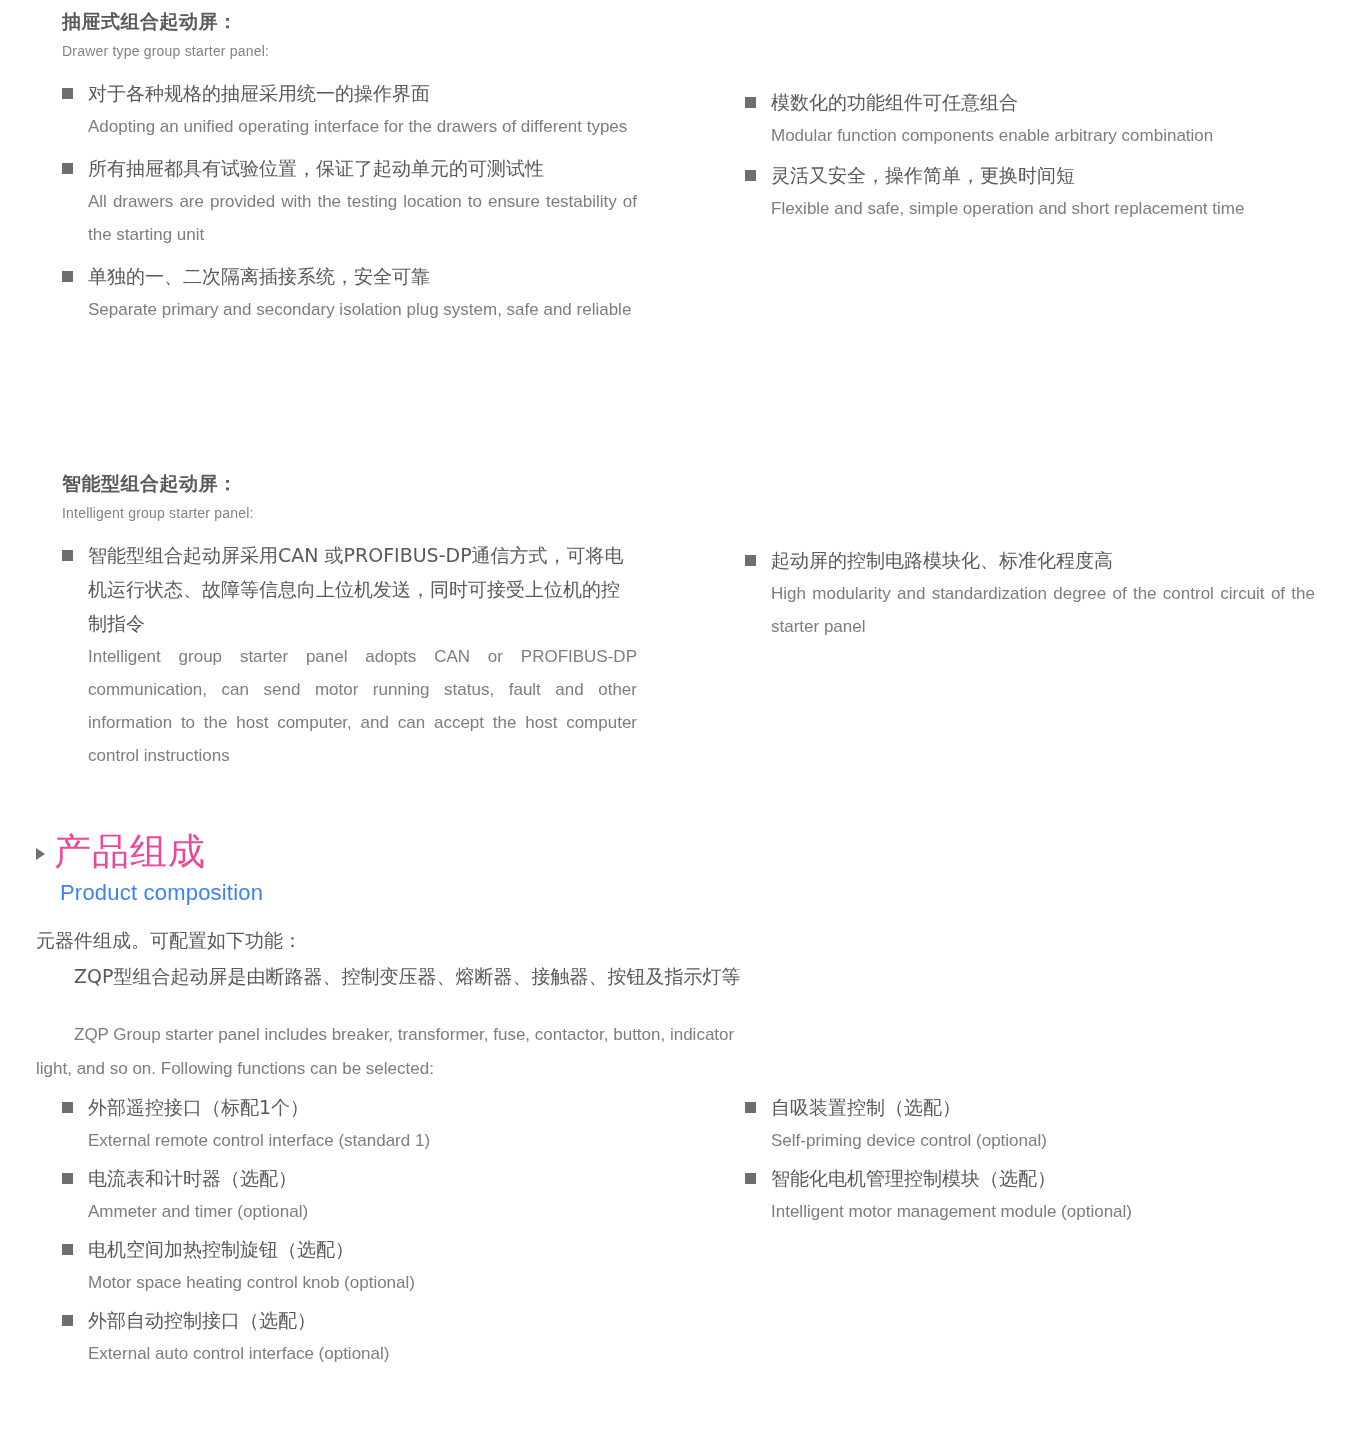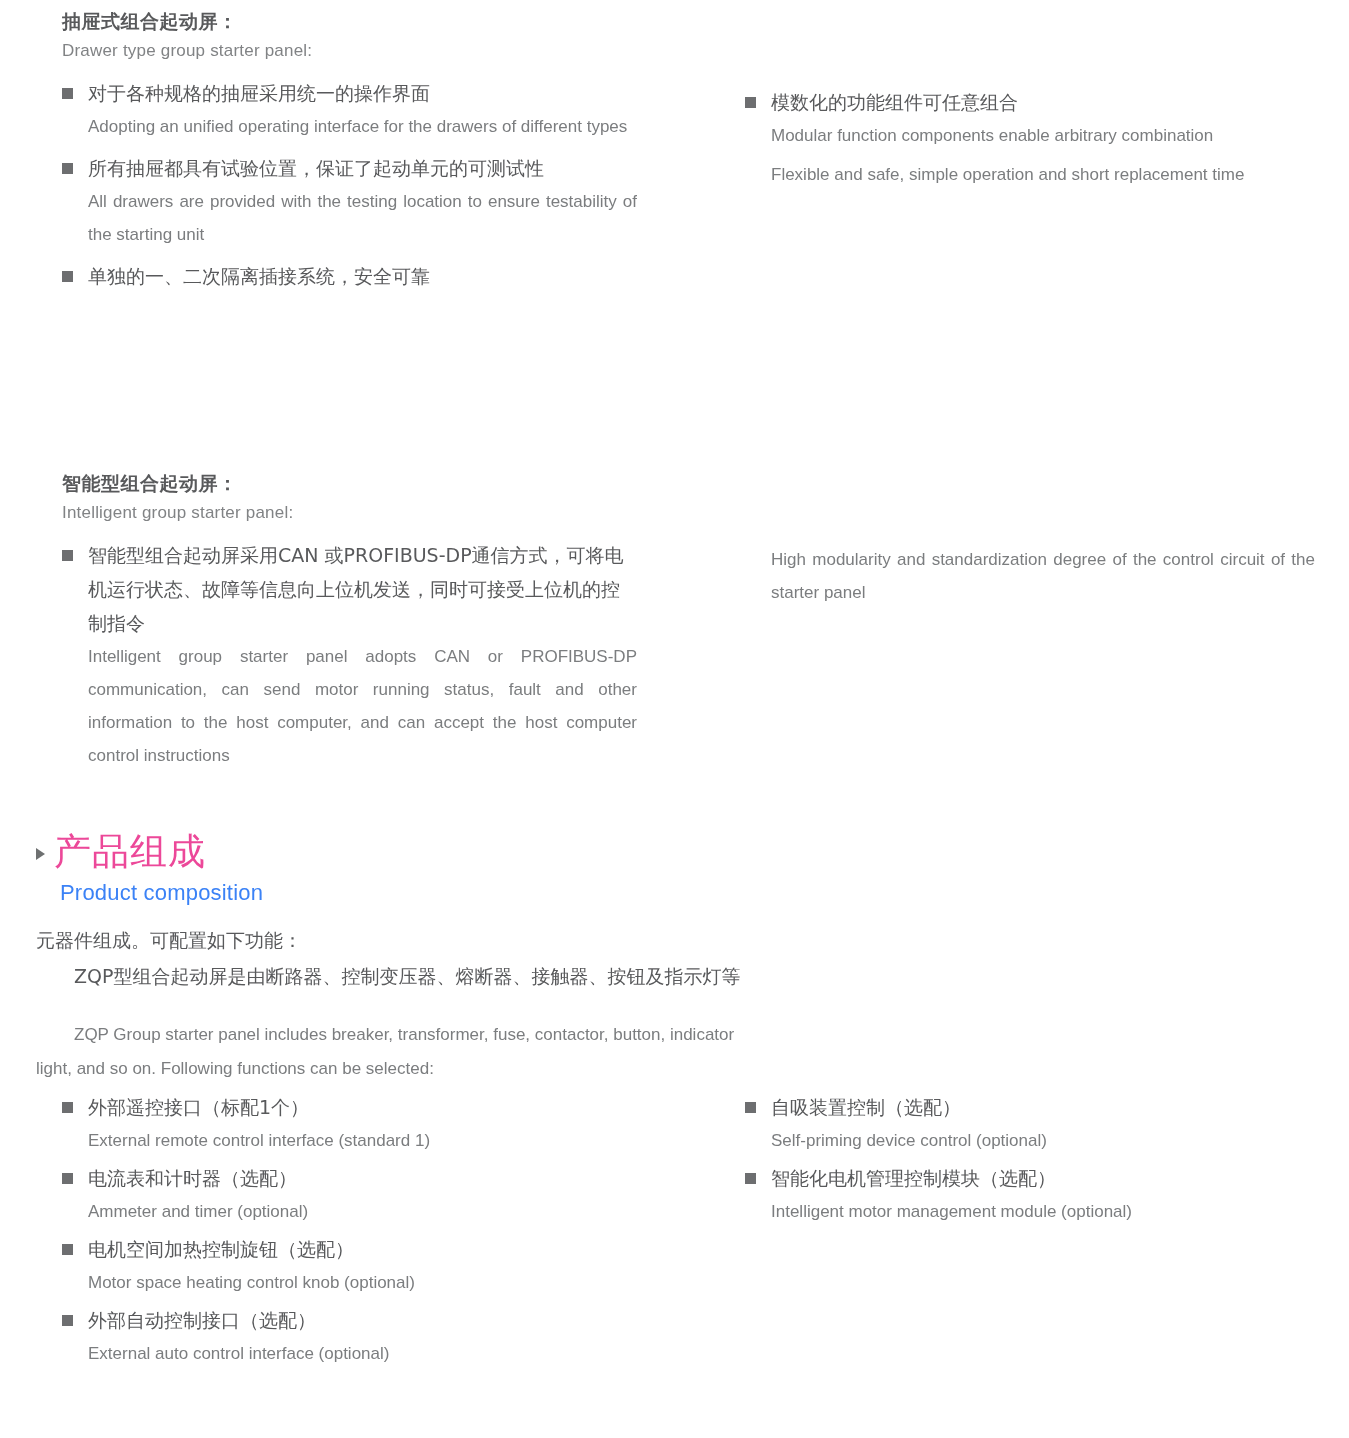--- a/index.html
+++ b/index.html
@@ -24,21 +24,21 @@
 
   
   .sub-head-cn {
     font-size: 19px;
     font-weight: bold;
     color: #58595b;
     letter-spacing: 0.5px;
     line-height: 28px;
   }
   .sub-head-en {
-    font-size: 17px;
+    font-size: 14px;
     color: #818385;
     line-height: 30px;
     letter-spacing: 0.2px;
   }
 
   
   .bullets {
     list-style: none;
     margin: 0;
     padding: 0;
@@ -147,51 +147,54 @@
       <li class="bullet-item">
         <div class="bullet-cn"><span class="sq"></span><span>对于各种规格的抽屉采用统一的操作界面</span></div>
         <div class="bullet-en">Adopting an unified operating interface for the drawers of different types</div>
       </li>
       <li class="bullet-item" style="margin-top:8px;">
         <div class="bullet-cn" style="margin-left:-26px;padding-left:52px;text-indent:0;"><span class="sq" style="left:26px;"></span><span>所有抽屉都具有试验位置，保证了起动单元的可测试性</span></div>
         <div class="bullet-en">All drawers are provided with the testing location to ensure testability of the starting unit</div>
       </li>
       <li class="bullet-item" style="margin-top:8px;">
         <div class="bullet-cn"><span class="sq"></span><span>单独的一、二次隔离插接系统，安全可靠</span></div>
+        <div class="bullet-en">Separate primary and secondary isolation plug system, safe and reliable</div>
       </li>
     </ul>
   </div>
 
   <div class="col-right" style="top:85px;">
     <ul class="bullets">
       <li class="bullet-item">
         <div class="bullet-cn"><span class="sq"></span><span>模数化的功能组件可任意组合</span></div>
         <div class="bullet-en nojust">Modular function components enable arbitrary combination</div>
       </li>
       <li class="bullet-item" style="margin-top:6px;">
+        <div class="bullet-cn"><span class="sq"></span><span>灵活又安全，操作简单，更换时间短</span></div>
         <div class="bullet-en">Flexible and safe, simple operation and short replacement time</div>
       </li>
     </ul>
   </div>
 
   <div class="col-left" style="top:470px;">
     <div class="sub-head-cn">智能型组合起动屏：</div>
     <div class="sub-head-en">Intelligent group starter panel:</div>
 
     <ul class="bullets" style="margin-top:10px;">
       <li class="bullet-item">
         <div class="bullet-cn"><span class="sq"></span><span>智能型组合起动屏采用CAN 或PROFIBUS-DP通信方式，可将电机运行状态、故障等信息向上位机发送，同时可接受上位机的控制指令</span></div>
         <div class="bullet-en">Intelligent group starter panel adopts CAN or PROFIBUS-DP communication, can send motor running status, fault and other information to the host computer, and can accept the host computer control instructions</div>
       </li>
     </ul>
   </div>
 
   <div class="col-right" style="top:543px;">
     <ul class="bullets">
       <li class="bullet-item">
+        <div class="bullet-cn"><span class="sq"></span><span>起动屏的控制电路模块化、标准化程度高</span></div>
         <div class="bullet-en">High modularity and standardization degree of the control circuit of the starter panel</div>
       </li>
     </ul>
   </div>
 
   <div class="section-title-wrap">
     <span class="section-arrow"></span>
     <div class="section-title-cn">产品组成</div>
     <div class="section-title-en">Product composition</div>
   </div>

